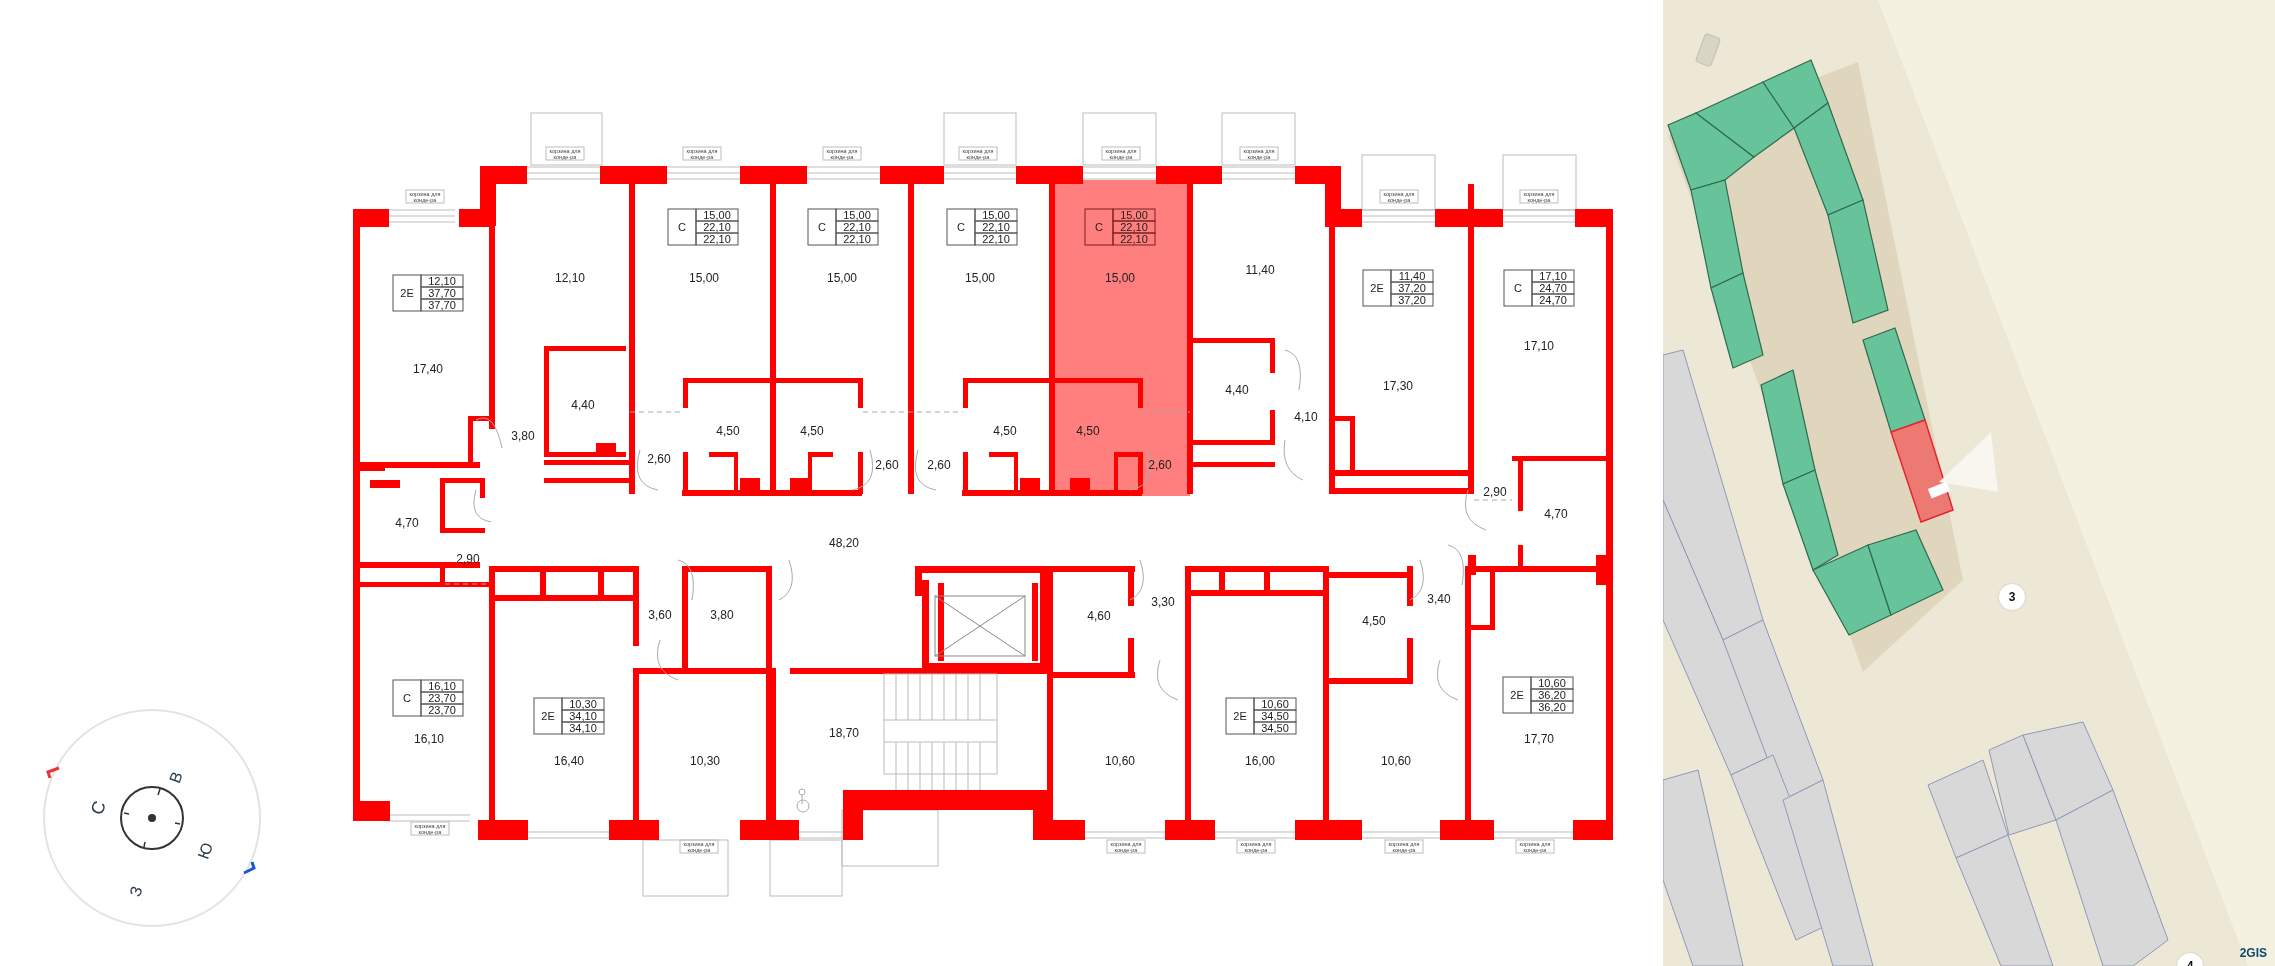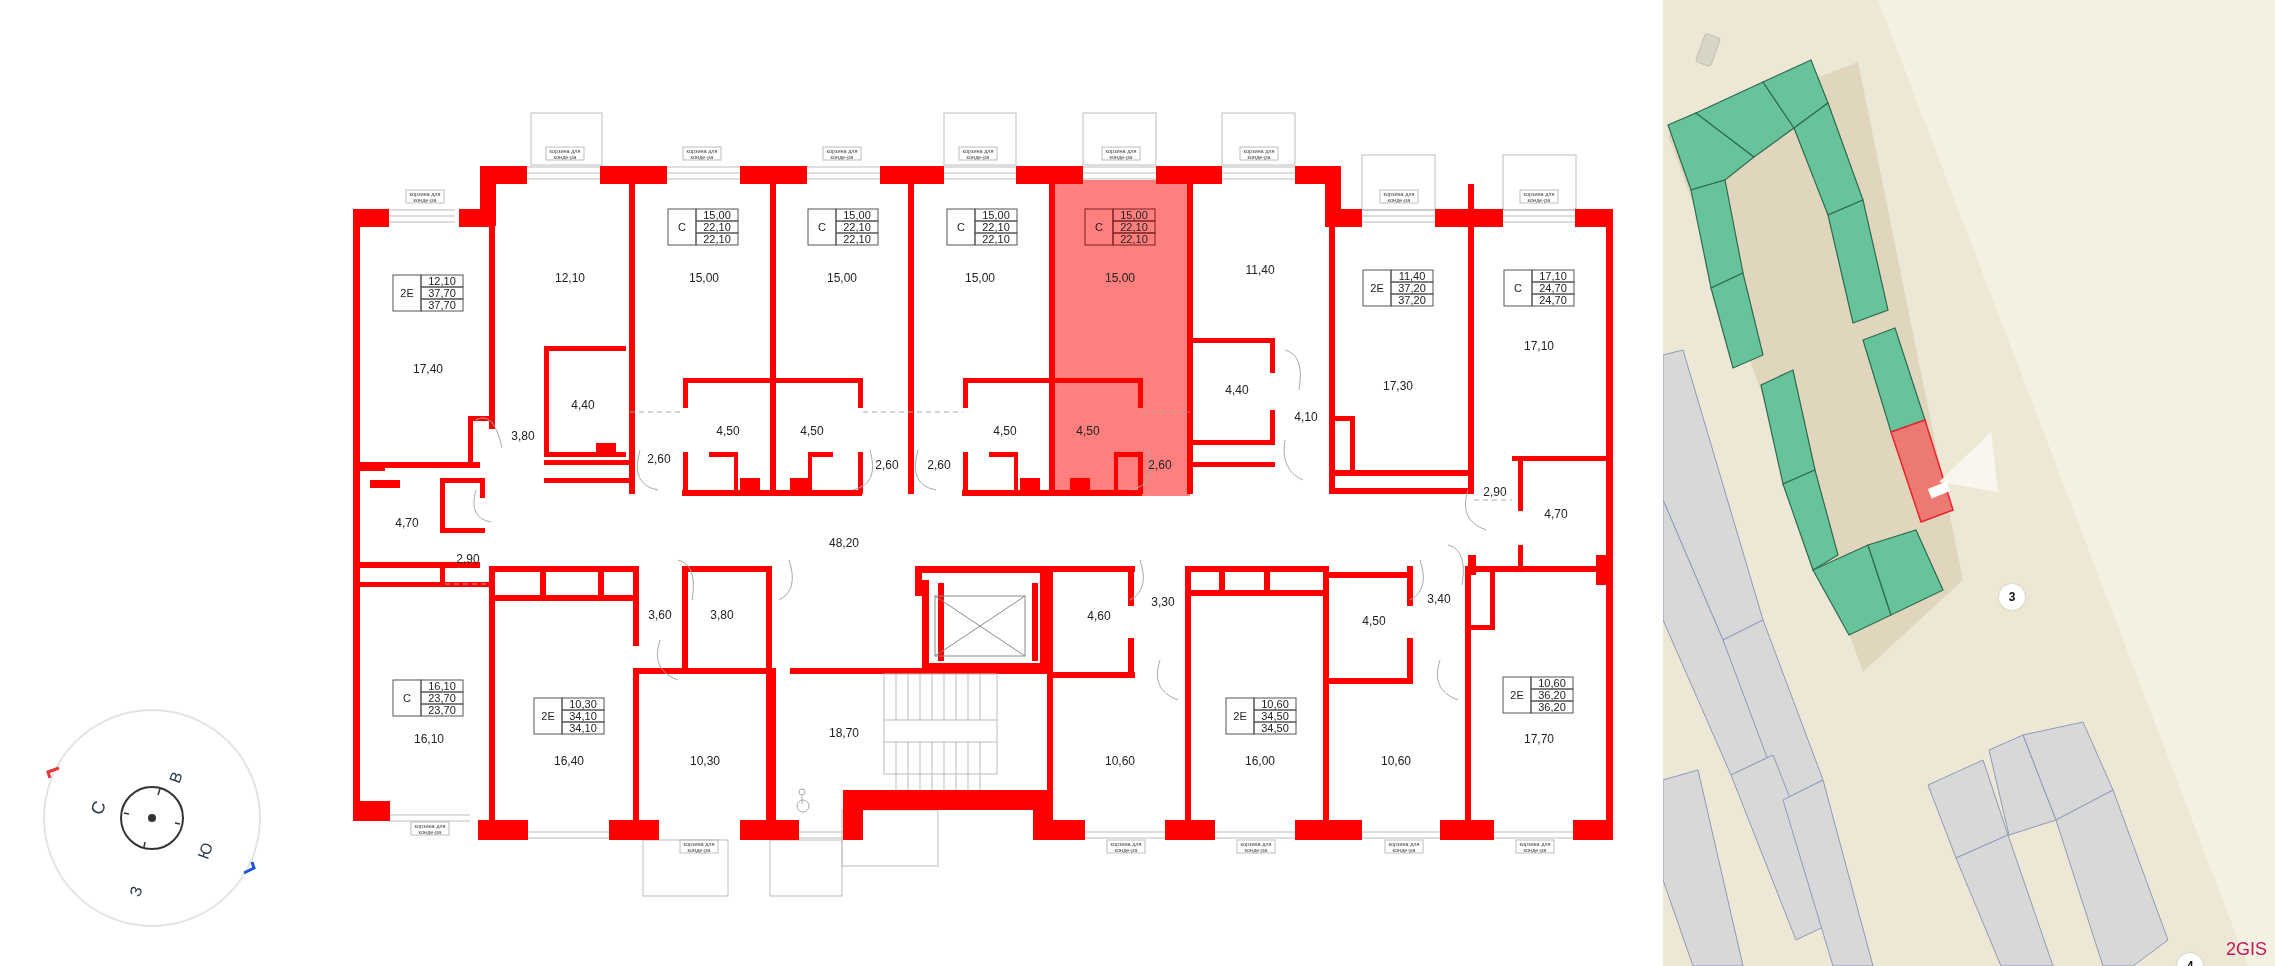--- a/index.html
+++ b/index.html
@@ -7,21 +7,21 @@
   #plan-pane { position:absolute; left:0; top:0; width:1663px; height:966px; background:#ffffff; }
   #map-pane { position:absolute; left:1663px; top:0; width:612px; height:966px; background:#ede7d5; overflow:hidden; }
   svg text { font-family:"Liberation Sans", sans-serif; }
   .area-label { font-size:12px; fill:#222; text-anchor:middle; dominant-baseline:middle; }
   .tag-label { font-size:11px; fill:#222; text-anchor:middle; dominant-baseline:middle; }
   .basket-label { font-size:5.5px; fill:#444; text-anchor:middle; }
   .wall { fill:#ff0000; }
   .thin { fill:none; stroke:#bdbdbd; stroke-width:1; }
   .door { fill:none; stroke:#aaa; stroke-width:1; }
   .compass { position:absolute; left:40px; top:706px; width:225px; height:225px; }
-  .brand { position:absolute; right:8px; bottom:6px; font-size:18px; font-weight:normal; color:#be185d; }
+  .brand { position:absolute; right:8px; bottom:6px; font-size:12px; font-weight:bold; color:#0c4a6e; }
   .bldg-badge { position:absolute; width:26px; height:26px; border-radius:50%; background:#fff; display:flex; align-items:center; justify-content:center; font-size:12px; font-weight:bold; color:#111; box-shadow:0 0 2px rgba(0,0,0,0.2); }
   .apt-hit { cursor:pointer; }
 </style>
 </head>
 <body>
 
 <div id="plan-pane">
 <svg width="1663" height="966" viewBox="0 0 1663 966">
 
   <g>

